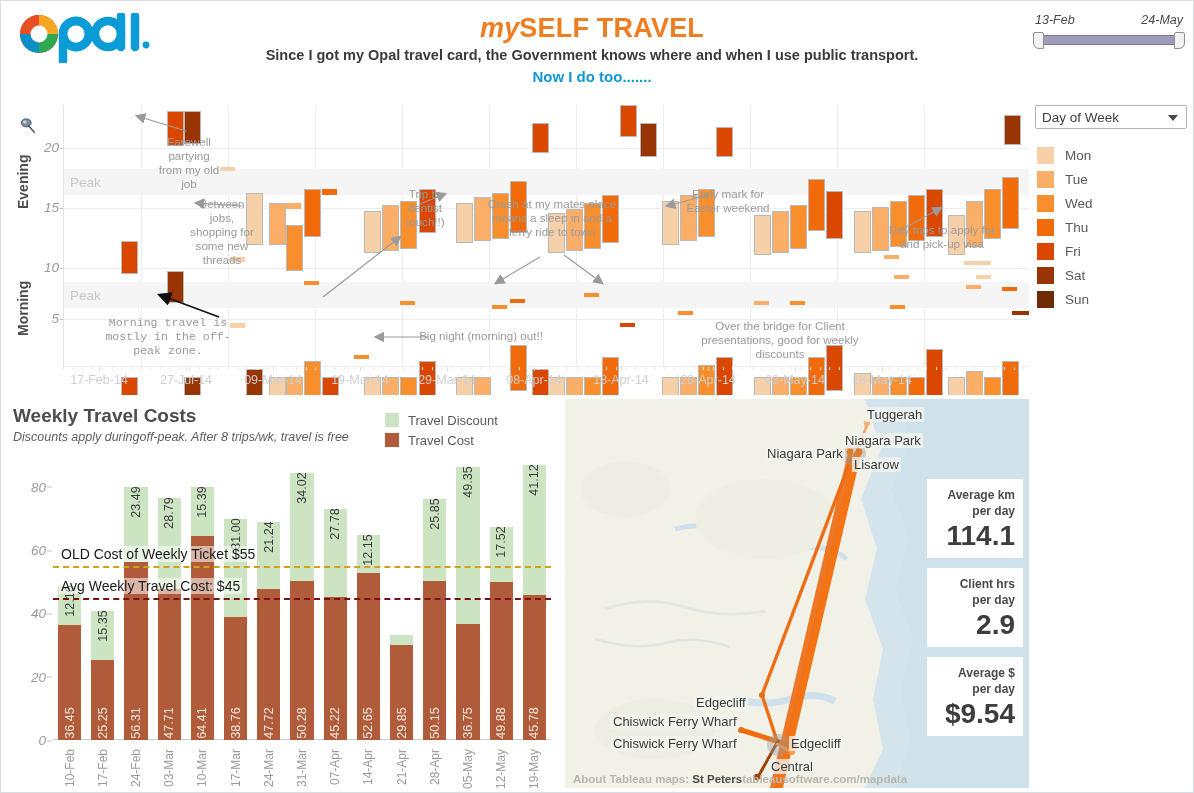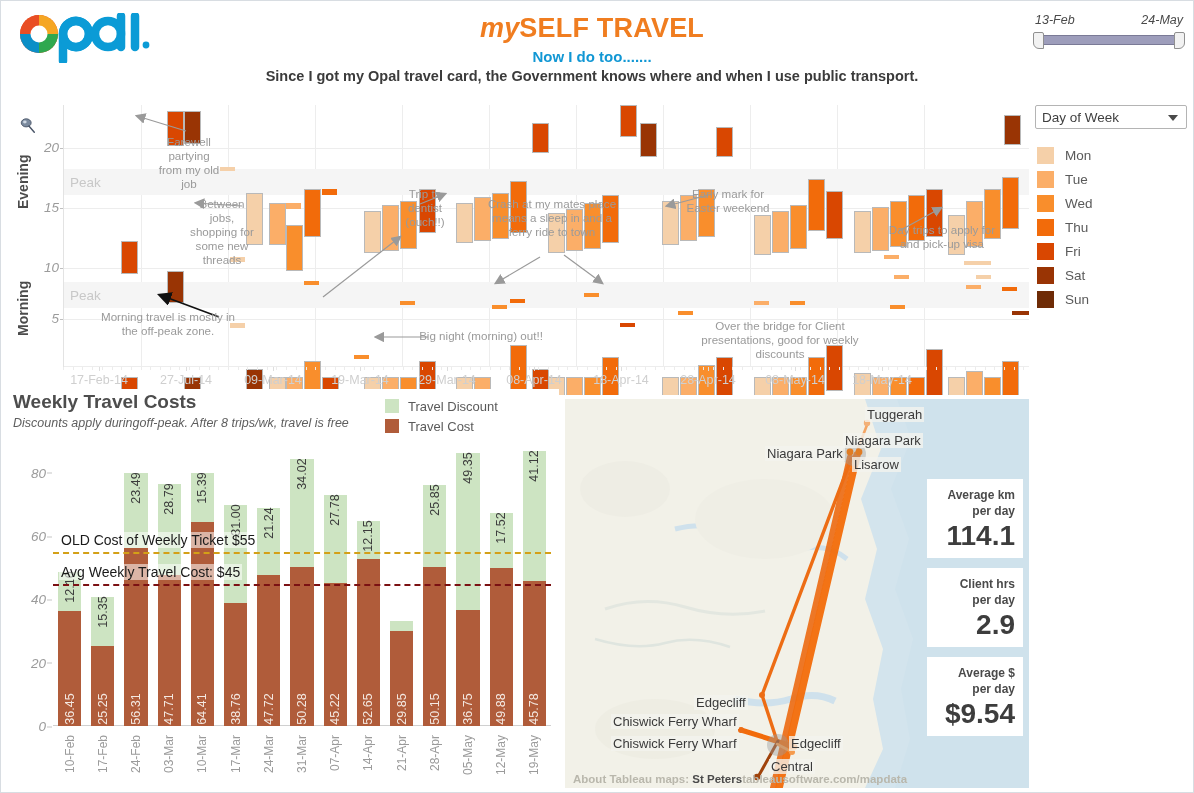--- a/index.html
+++ b/index.html
@@ -150,21 +150,21 @@
   .legend-row {
     display: flex; align-items: center; height: 24px;
   }
   .legend-swatch {
     width: 17px; height: 17px; margin-right: 11px; flex: none;
   }
   .legend-label { font-size: 13.5px; color: #5a5a5a; }
 
   
   #bars-panel {
-    position: absolute; left: 6px; top: 388px; width: 552px; height: 389px;
+    position: absolute; left: 6px; top: 402px; width: 552px; height: 389px;
     background: #ffffff;
     text-align: center;
   }
   #bars-title {
     position: absolute; left: 6px; top: 2px;
     font-size: 19px; font-weight: bold; color: #4d4d4d;
   }
   #bars-subtitle {
     position: absolute; left: 6px; top: 27px;
     font-size: 12.5px; font-style: italic; color: #5e5e5e;
@@ -259,22 +259,22 @@
         <path d="M48 21 a13 13 0 1 1 0 .1 M48 21 L48 48" stroke="#0B9BD6" stroke-width="8.5" fill="none" stroke-linecap="round"></path>
         <circle cx="61" cy="21" r="13" fill="none" stroke="#0B9BD6" stroke-width="8.5"></circle>
         <circle cx="93" cy="21" r="13" fill="none" stroke="#0B9BD6" stroke-width="8.5"></circle>
         <path d="M106 3 L106 34" stroke="#0B9BD6" stroke-width="8.5" stroke-linecap="round"></path>
         <path d="M120 3 L120 34" stroke="#0B9BD6" stroke-width="8.5" stroke-linecap="round"></path>
         <circle cx="131" cy="32" r="3.4" fill="#0B9BD6"></circle>
       </svg>
     </div>
     <div id="title-block">
       <div id="main-title"><span class="it">my</span><span>SELF TRAVEL</span></div>
+      <div id="subtitle-1">Since I got my Opal travel card, the Government knows where and when I use public transport.</div>
       <div id="subtitle-2">Now I do too.......</div>
-      <div id="subtitle-1">Since I got my Opal travel card, the Government knows where and when I use public transport.</div>
     </div>
   </div>
 
   <div id="date-filter">
     <div class="date-labels">
       <span>13-Feb</span>
       <span>24-May</span>
     </div>
     <div class="slider-track-wrap">
       <div class="slider-track"></div>
@@ -446,21 +446,21 @@
         <path d="M476,152 L432,178" stroke="#9a9a9a" stroke-width="1.2" fill="none" marker-end="url(#ah)"></path>
         <path d="M500,150 L538,178" stroke="#9a9a9a" stroke-width="1.2" fill="none" marker-end="url(#ah)"></path>
         <path d="M364,232 L312,232" stroke="#9a9a9a" stroke-width="1.2" fill="none" marker-end="url(#ah)"></path>
         <path d="M648,89 L603,101" stroke="#9a9a9a" stroke-width="1.2" fill="none" marker-end="url(#ah)"></path>
         <path d="M259,192 L336,132" stroke="#9a9a9a" stroke-width="1.2" fill="none" marker-end="url(#ah)"></path>
         <path d="M835,126 L877,103" stroke="#9a9a9a" stroke-width="1.2" fill="none" marker-end="url(#ah)"></path>
       </svg>
 
       <div class="annot" style="left:92px; top:30px; width:66px;">Farewell partying from my old job</div>
       <div class="annot" style="left:122px; top:92px; width:72px;">Between jobs, shopping for some new threads</div>
-      <div class="annot black" style="left:34px; top:205px; width:140px; color:#9a9a9a;">Morning travel is mostly in the off-peak zone.</div>
+      <div class="annot black" style="left:34px; top:211px; width:140px; color:#9a9a9a;font-family:Liberation Mono, monospace;">Morning travel is mostly in the off-peak zone.</div>
       <div class="annot" style="left:336px; top:82px; width:50px;">Trip to dentist (ouch!!)</div>
       <div class="annot" style="left:415px; top:92px; width:146px;">Crash at my mates place means a sleep in and a ferry ride to town</div>
       <div class="annot" style="left:353px; top:224px; width:128px;">Big night (morning) out!!</div>
       <div class="annot" style="left:616px; top:82px; width:96px;">Early mark for Easter weekend</div>
       <div class="annot" style="left:626px; top:214px; width:180px;">Over the bridge for Client presentations, good for weekly discounts</div>
       <div class="annot" style="left:824px; top:118px; width:108px;">Day trips to apply for and pick-up visa</div>
     </div>
 
     <div id="gantt-xaxis">
         <div class="xtick-mark" style="left: 36px;"></div>

